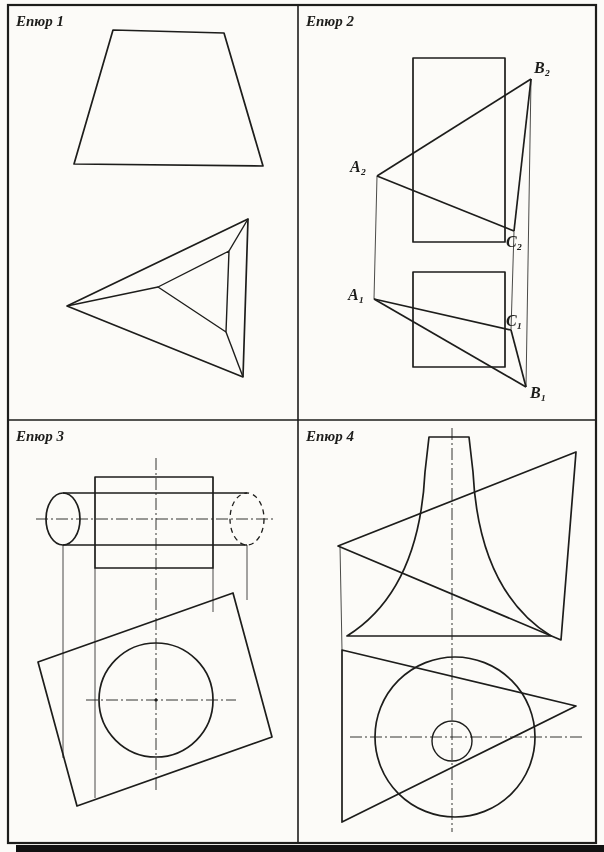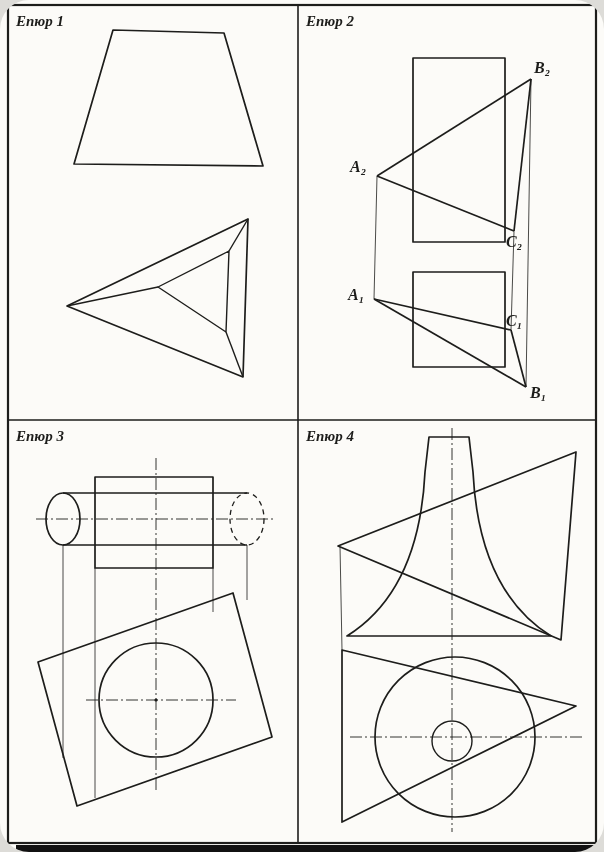--- a/index.html
+++ b/index.html
@@ -2,21 +2,20 @@
 <html><head>
 <meta charset="utf-8">
 <style>
   html,body{margin:0;padding:0;background:#dddcd8;}
   .sheet{
     position:relative;
     width:604px;height:852px;
     background:#fcfbf8;
     overflow:hidden;
     font-family:"Liberation Serif","DejaVu Serif",serif;
-    border-radius:29px;
   }
   svg{position:absolute;left:0;top:0;}
   .panel-label{
     font-family:"Liberation Serif","DejaVu Serif",serif;
     font-style:italic;
     font-size:15px;
     font-weight:600;
     fill:#1d1d1b;
   }
   .point-label{

